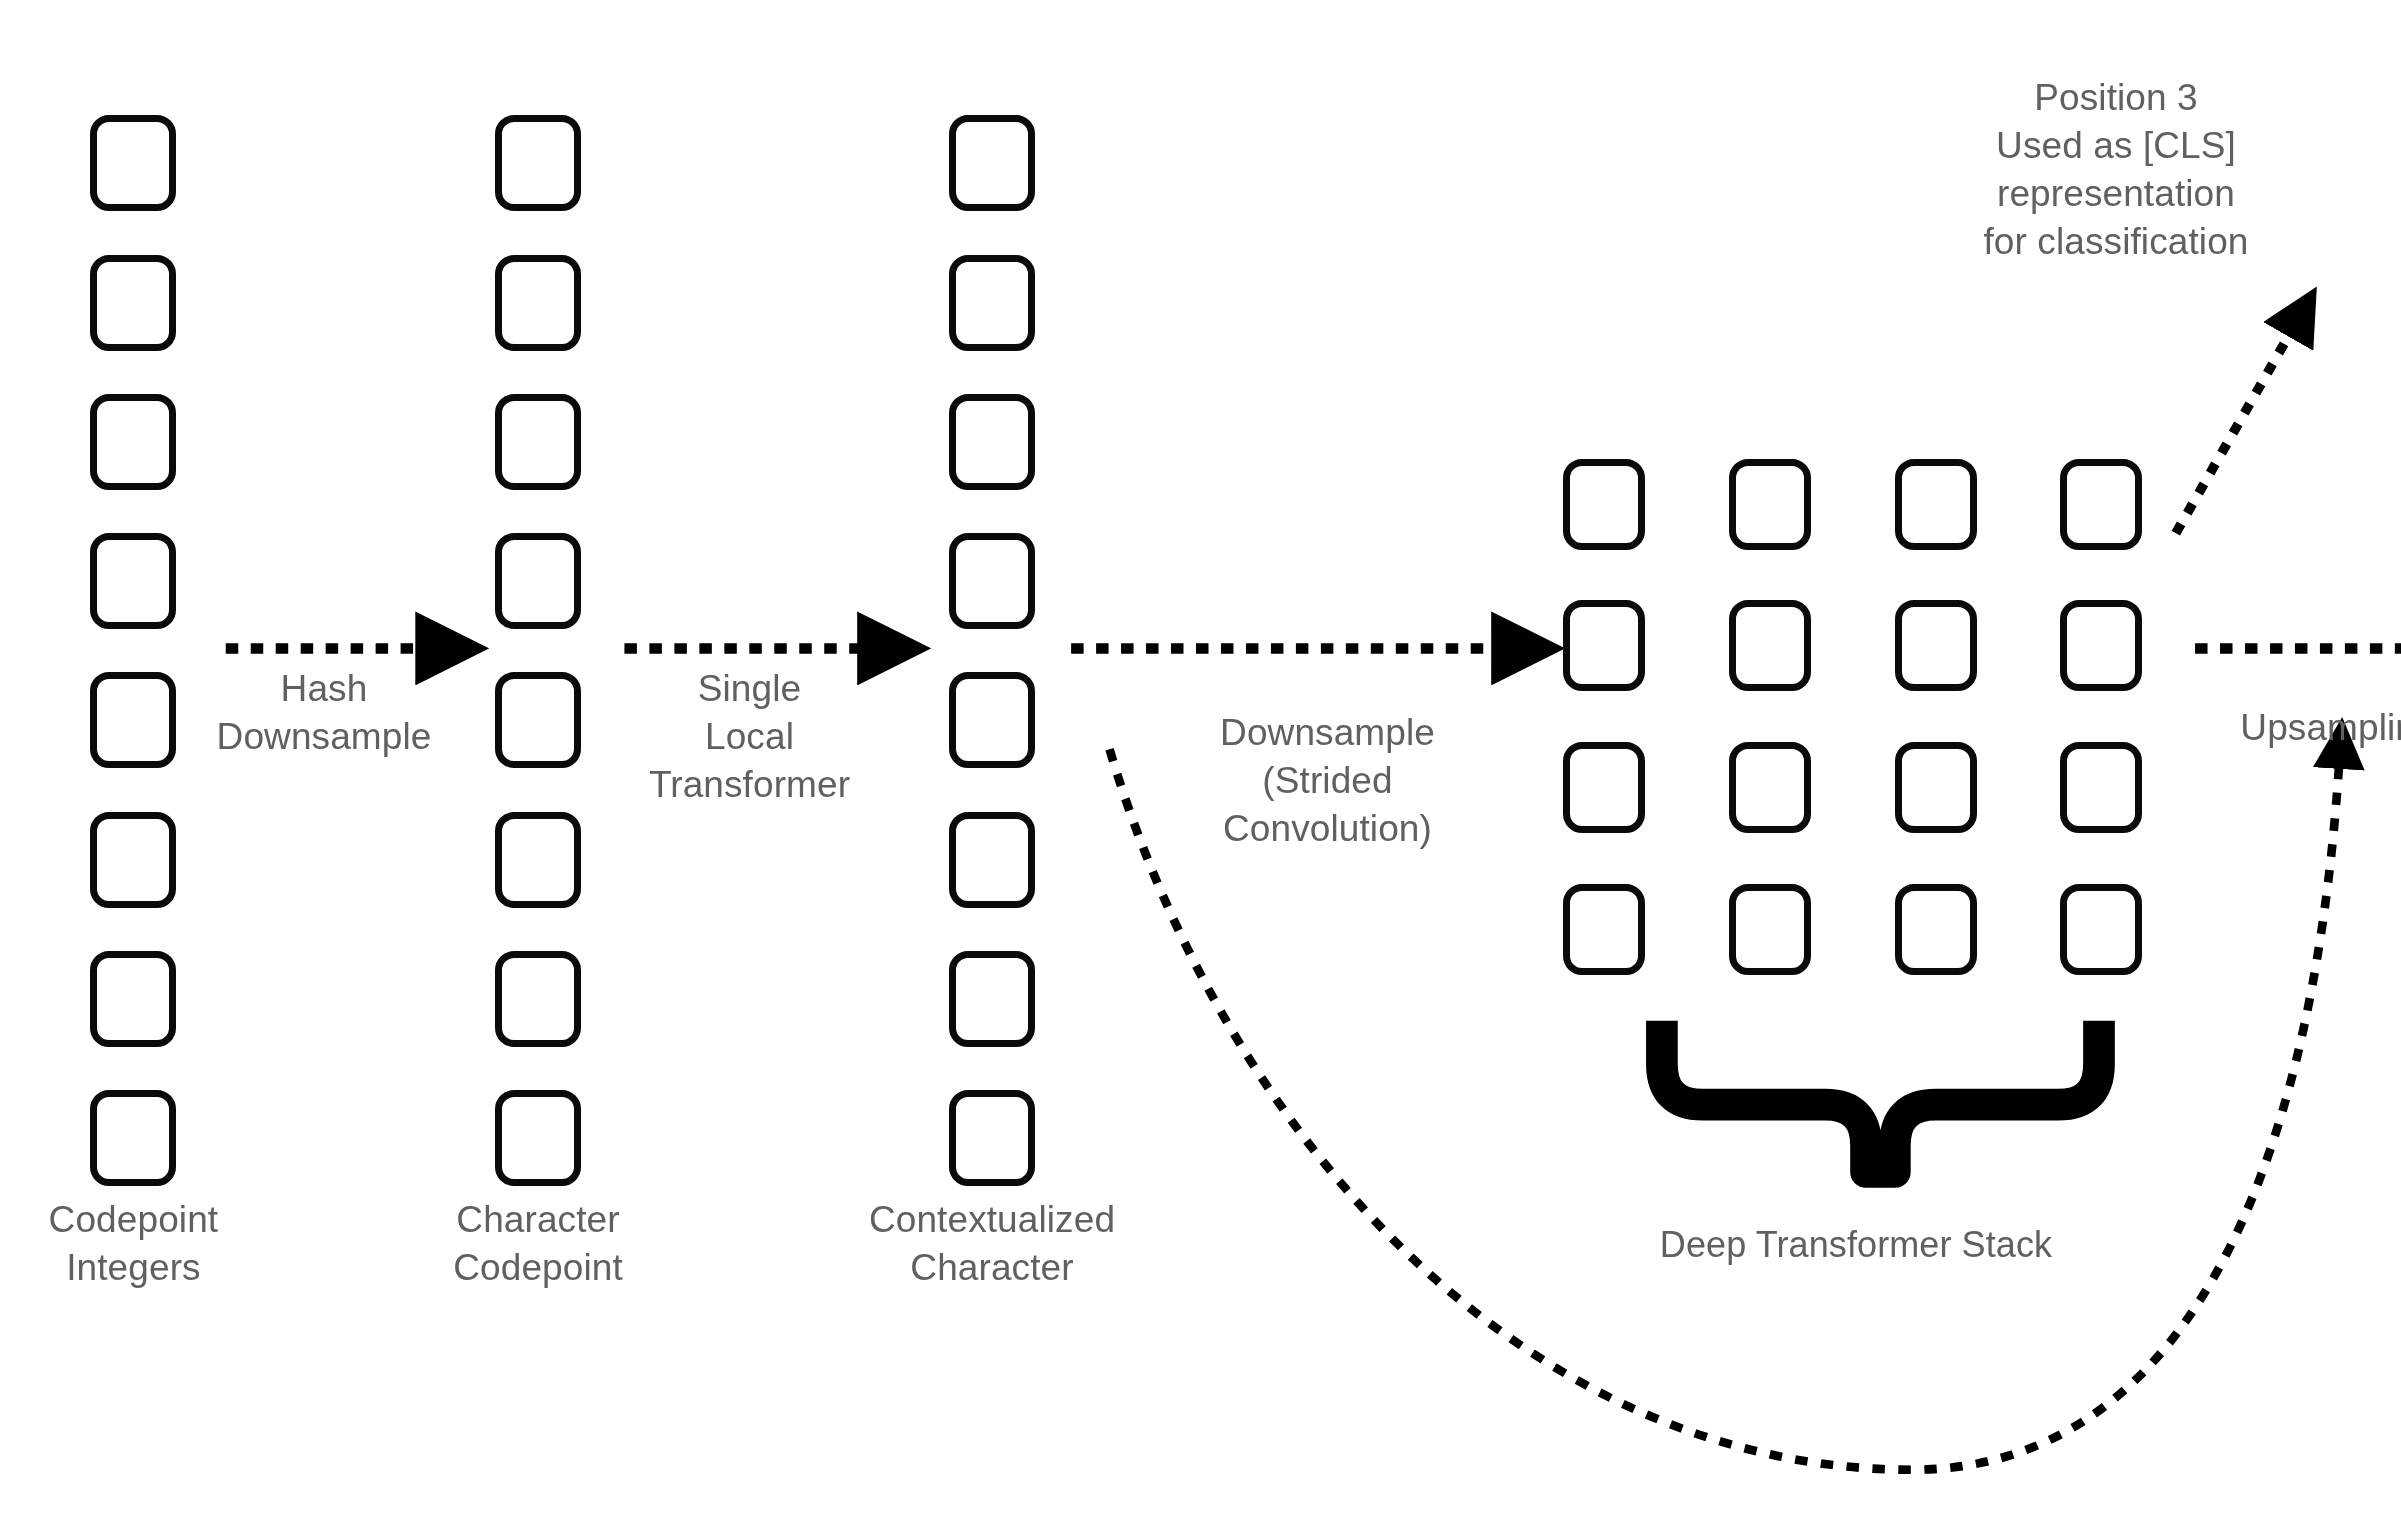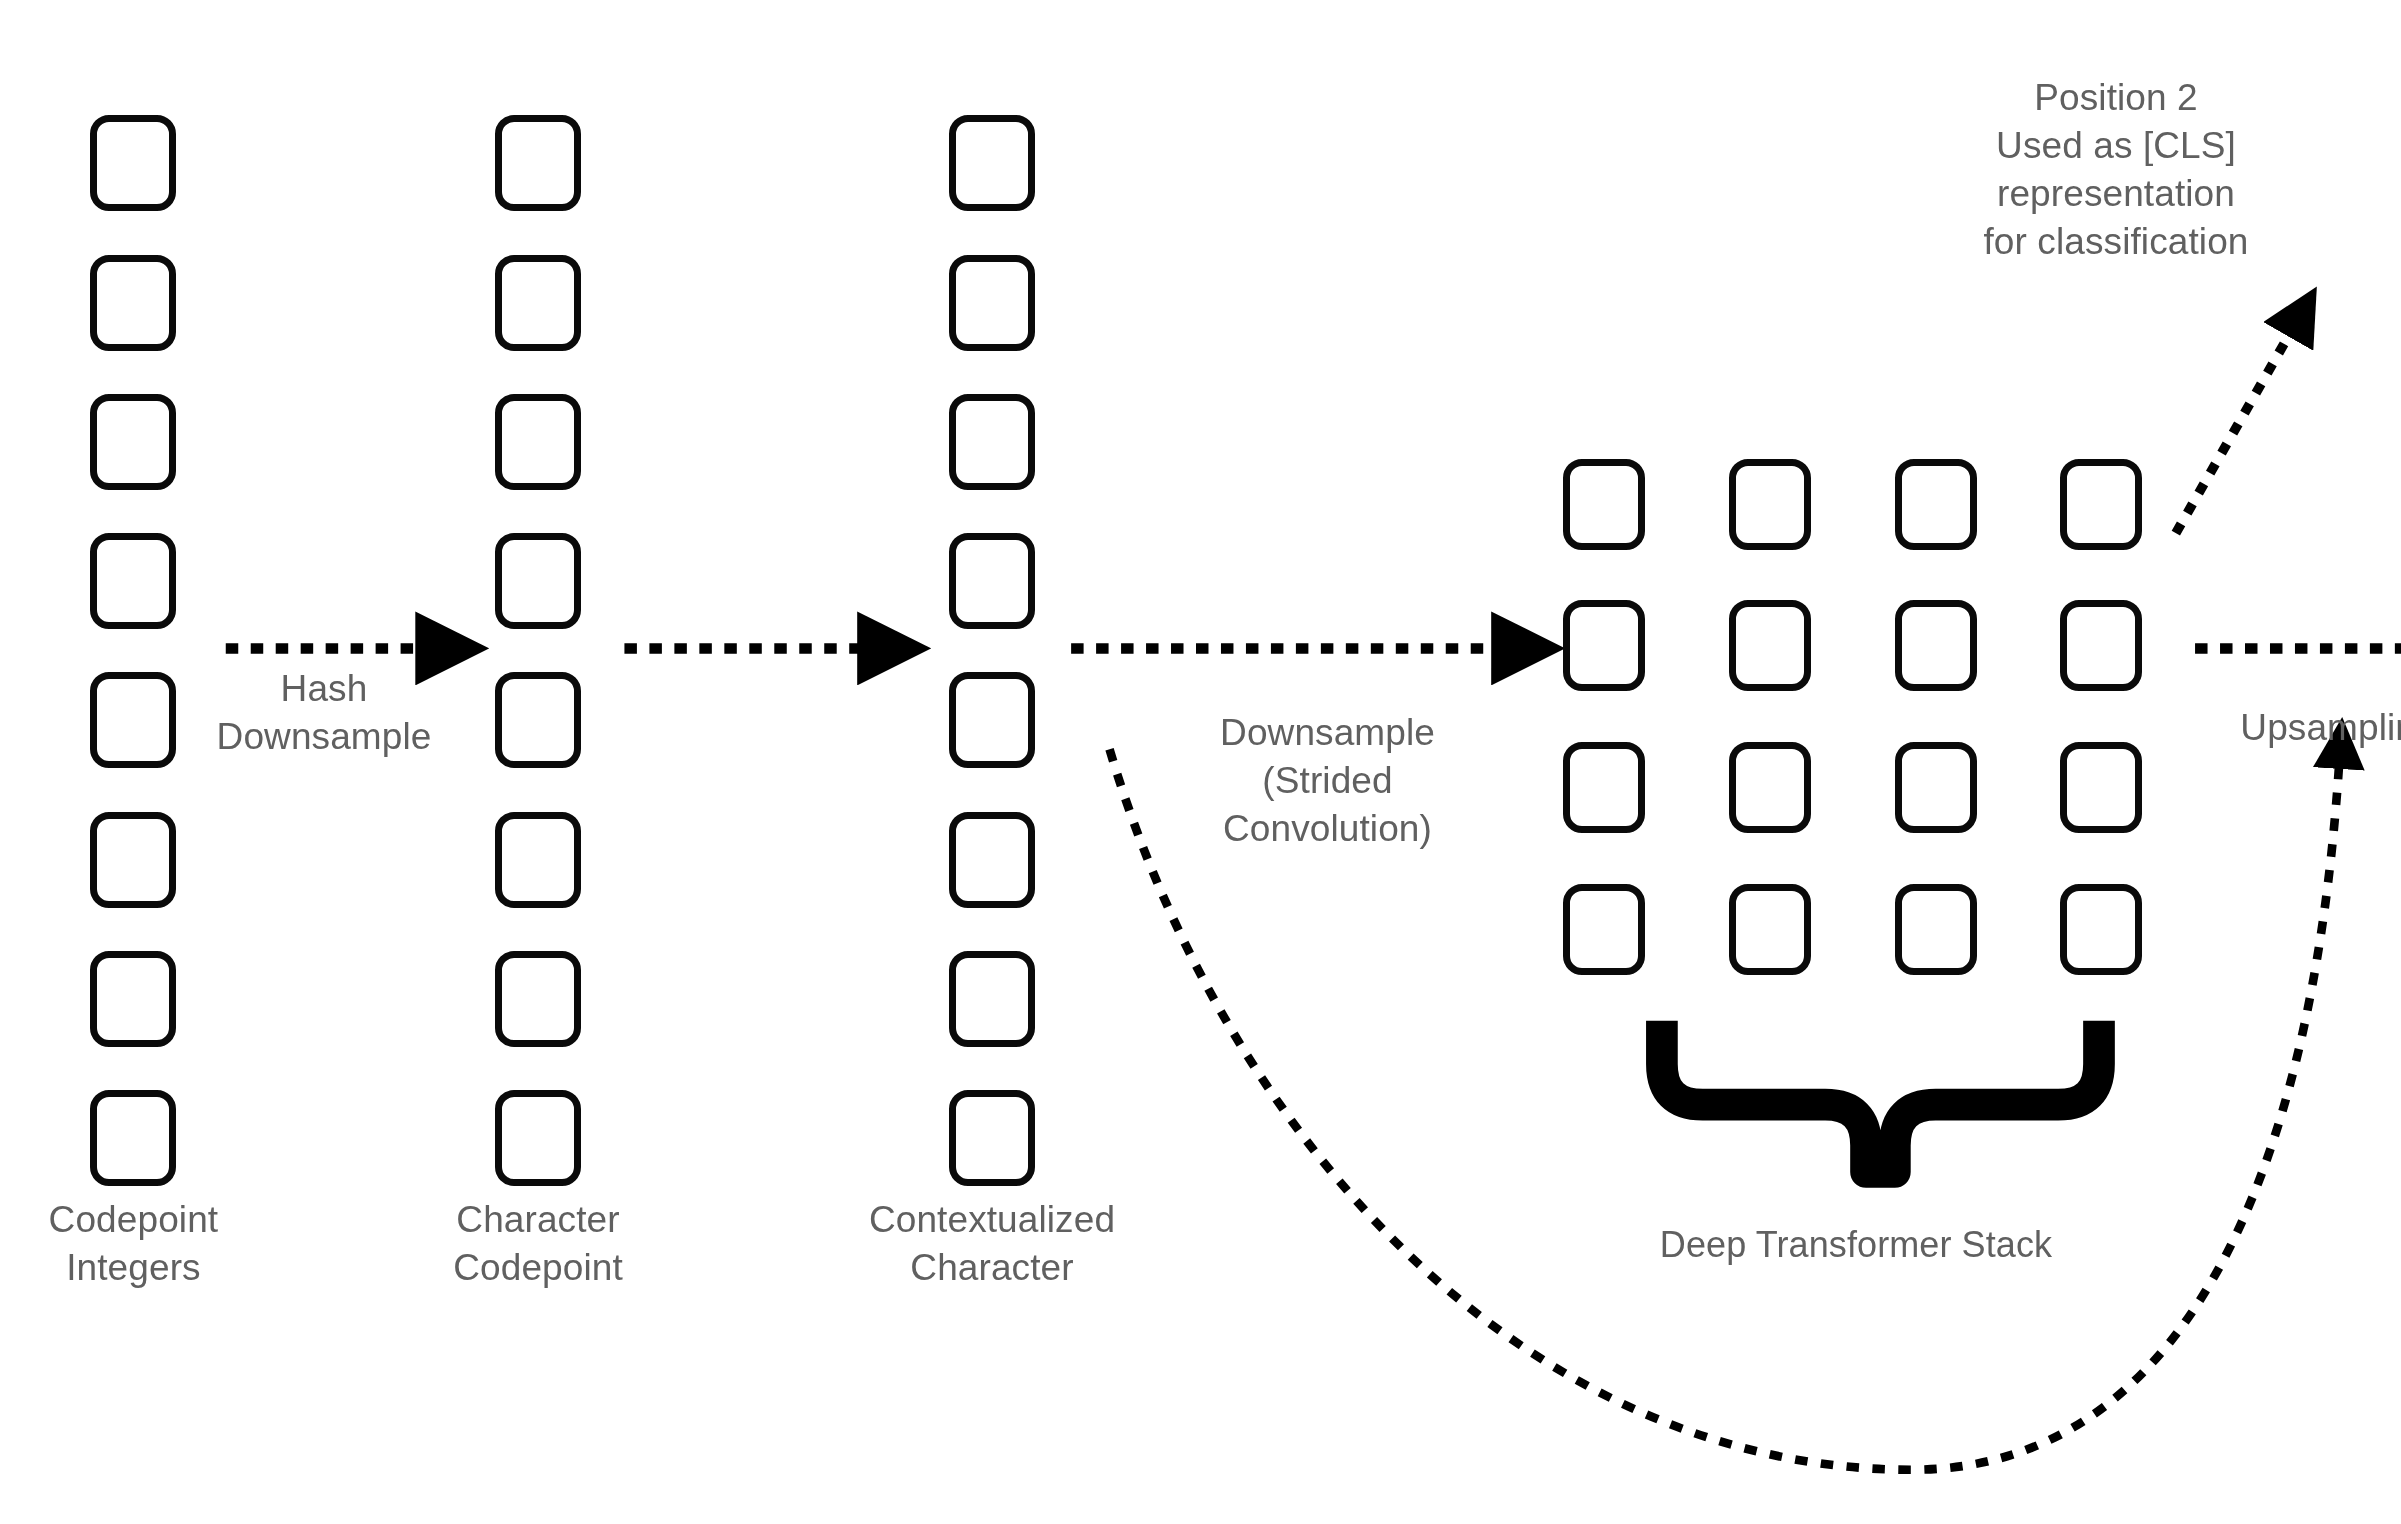--- a/index.html
+++ b/index.html
@@ -178,26 +178,29 @@
     
     
     
     
     
   </div>
 
   <div class="lbl" style="left:192px;top:665px;width:264px;">Hash
 Downsample</div>
 
+  <div class="lbl" style="left:615px;top:665px;width:269px;">Single
+Local
+Transformer</div>
 
   <div class="lbl" style="left:1169px;top:665px;width:317px;margin-top:44px;">Downsample
 (Strided
 Convolution)</div>
 
   <div class="lbl" style="left:2180px;top:704px;width:317px;">Upsampling</div>
 
-  <div class="lbl" style="left:1900px;top:74px;width:432px;">Position 2
+  <div class="lbl" style="left:1900px;top:74px;width:432px;">Position 3
 Used as [CLS]
 representation
 for classification</div>
 
 </div>
 
 
 </body></html>

